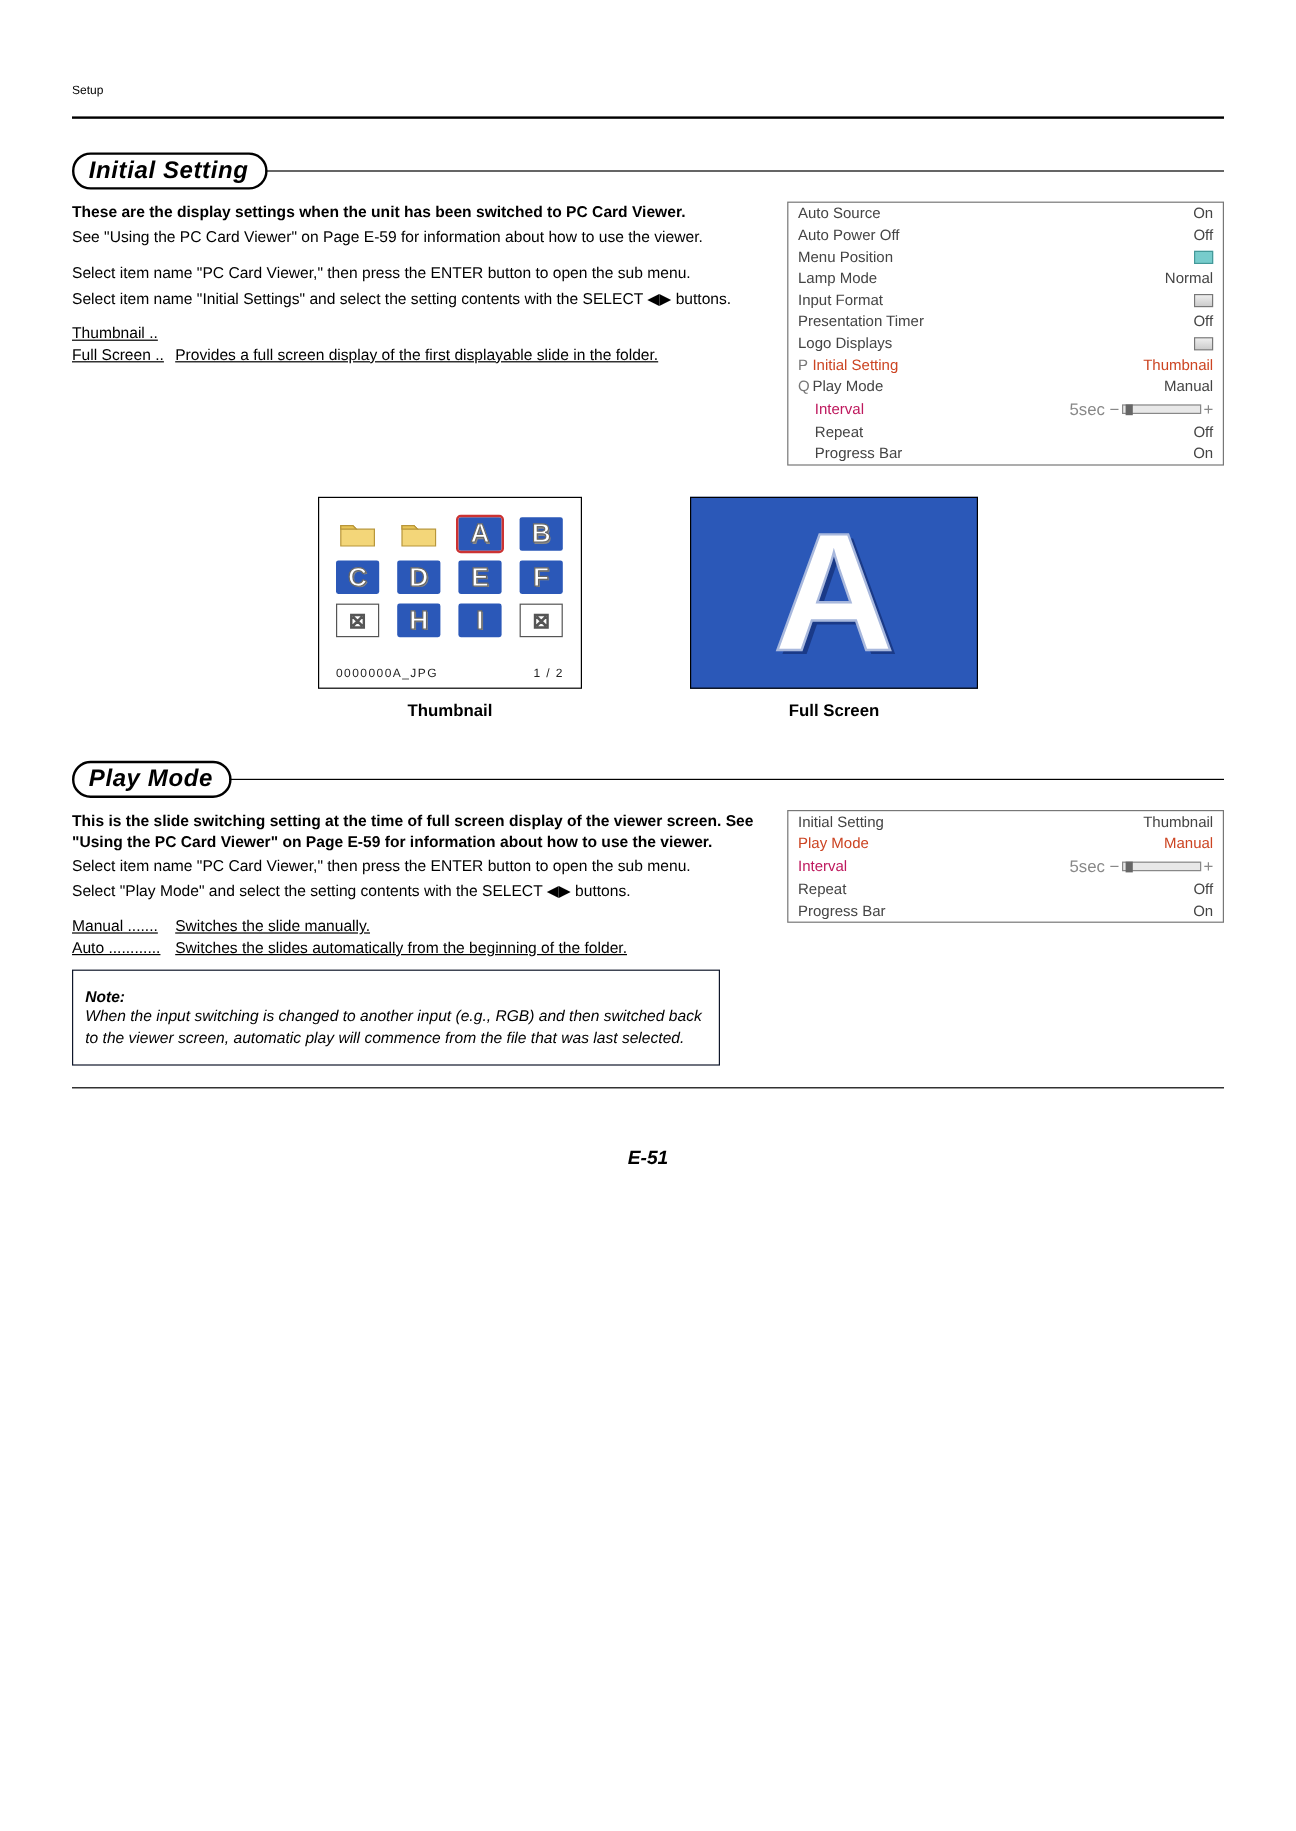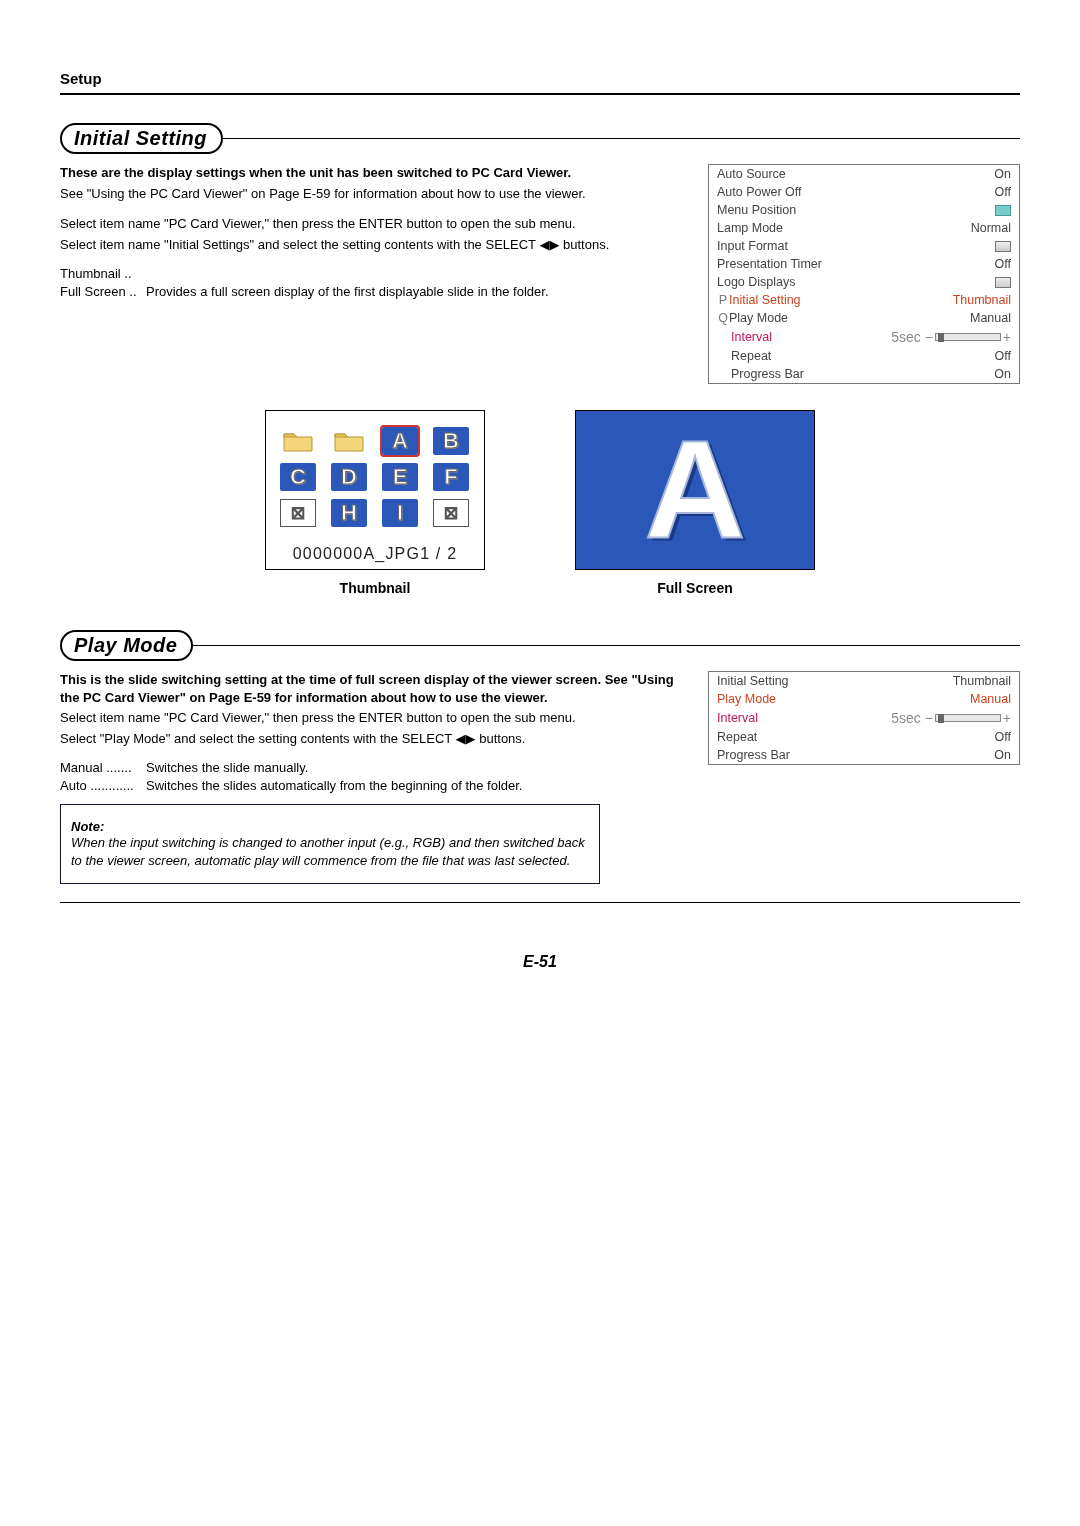--- a/index.html
+++ b/index.html
@@ -1,27 +1,27 @@
 <!DOCTYPE html>
 <html><head>
 <meta charset="utf-8">
 <style>
   * { box-sizing: border-box; margin: 0; padding: 0; }
   body { font-family: Arial, Helvetica, sans-serif; font-size: 13px; color: #000; background: #fff; width: 1080px; padding: 70px 60px 40px 60px; }
-  .page-header-label { font-weight: bold; font-size: 15px; margin-bottom: 6px; }
+  .page-header-label { font-weight: normal; font-size: 10px; margin-bottom: 16px; }
   hr.header-rule { border: none; border-top: 2px solid #000; margin-bottom: 28px; }
   .pill-row { display: flex; align-items: center; margin-bottom: 10px; }
   .pill { border: 2px solid #000; border-radius: 16px; padding: 2px 14px 2px 12px; font-weight: 900; font-style: italic; font-size: 20px; letter-spacing: 0.5px; white-space: nowrap; }
   .pill-line { flex: 1; border-top: 1.5px solid #000; margin-left: -2px; }
   .two-col { display: flex; gap: 22px; align-items: flex-start; margin-bottom: 14px; }
   .left { flex: 1; }
-  .right { width: 312px; text-align: center; }
+  .right { width: 364px; }
   p, div.para { line-height: 1.35; margin-bottom: 3px; }
   .bold { font-weight: bold; }
-  .defs { margin-top: 12px; }
+  .defs { margin-top: 12px; text-decoration: underline; }
   .def-row { display: flex; line-height: 1.35; }
   .def-term { width: 86px; flex-shrink: 0; }
   .def-desc { flex: 1; }
   .arrows { font-family: inherit; }
   .menu-table { border: 1px solid #777; font-size: 12.5px; color: #444; width: 100%; }
   .menu-row { display: flex; justify-content: space-between; padding: 2px 8px; border-bottom: none; align-items: center; }
   .menu-row.inset { padding-left: 22px; }
   .menu-row .lab.red, .menu-row .val.red { color: #cc4422; }
   .menu-row .lab.dim, .menu-row .val.dim { color: #be185d; }
   .small-icon { display: inline-block; width: 16px; height: 11px; border: 1px solid #777; background: linear-gradient(#eee,#ccc); }
@@ -33,21 +33,21 @@
   .thumb-fig { text-align: center; }
   .thumb-box { width: 220px; height: 160px; border: 1.5px solid #000; padding: 16px 14px 6px 14px; position: relative; }
   .thumb-grid { display: grid; grid-template-columns: repeat(4, 1fr); gap: 8px 14px; }
   .tcell { width: 36px; height: 28px; display: flex; align-items: center; justify-content: center; font-weight: 900; font-size: 22px; font-family: Arial Black, Arial, sans-serif; }
   .tcell .glyph { -webkit-text-stroke: 1px #666; color: #fff; text-shadow: 1px 1px 0 #888; }
   .tcell.folder { }
   .tcell.folder svg { width: 30px; height: 22px; }
   .tcell.slide { background: #2b58b8; border-radius: 2px; }
   .tcell.slide.sel { outline: 2px solid #c33; }
   .tcell.broken { border: 1px solid #555; color: #555; font-size: 18px; }
-  .thumb-status { position: absolute; bottom: 6px; left: 14px; right: 14px; display: flex; justify-content: center; font-size: 16px; letter-spacing: 1.2px; color: #222; }
+  .thumb-status { position: absolute; bottom: 6px; left: 14px; right: 14px; display: flex; justify-content: space-between; font-size: 10px; letter-spacing: 1.2px; color: #222; }
   .full-box { width: 240px; height: 160px; border: 1.5px solid #000; display: flex; align-items: center; justify-content: center; background: #2b58b8; }
   .big-glyph { font-size: 140px; font-weight: 900; font-family: Arial Black, Arial, sans-serif; color: #fff; -webkit-text-stroke: 2px #a8b8dd; text-shadow: 4px 3px 0 #1a3a88; line-height: 1; }
   .fig-label { font-weight: bold; margin-top: 10px; font-size: 14px; }
   .note-box { border: 1px solid #0f172a; padding: 14px 10px; margin-top: 10px; max-width: 540px; }
   .note-title { font-style: italic; font-weight: bold; }
   .note-body { font-style: italic; line-height: 1.35; }
   .footer { text-align: center; font-style: italic; font-weight: bold; font-size: 16px; margin-top: 50px; }
   hr.footer-rule { border: none; border-top: 1px solid #000; margin-top: 18px; margin-bottom: 10px; }
   .prefix { display: inline-block; width: 12px; color: #777; }
 </style>

